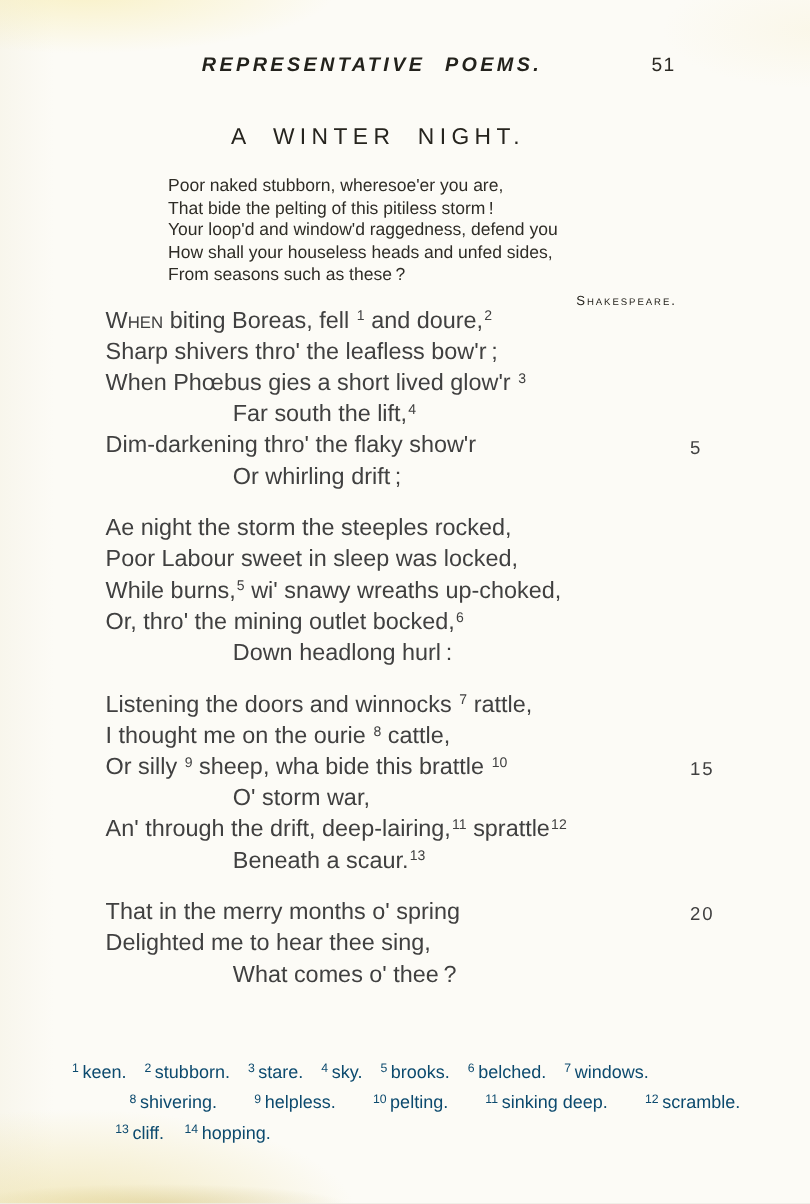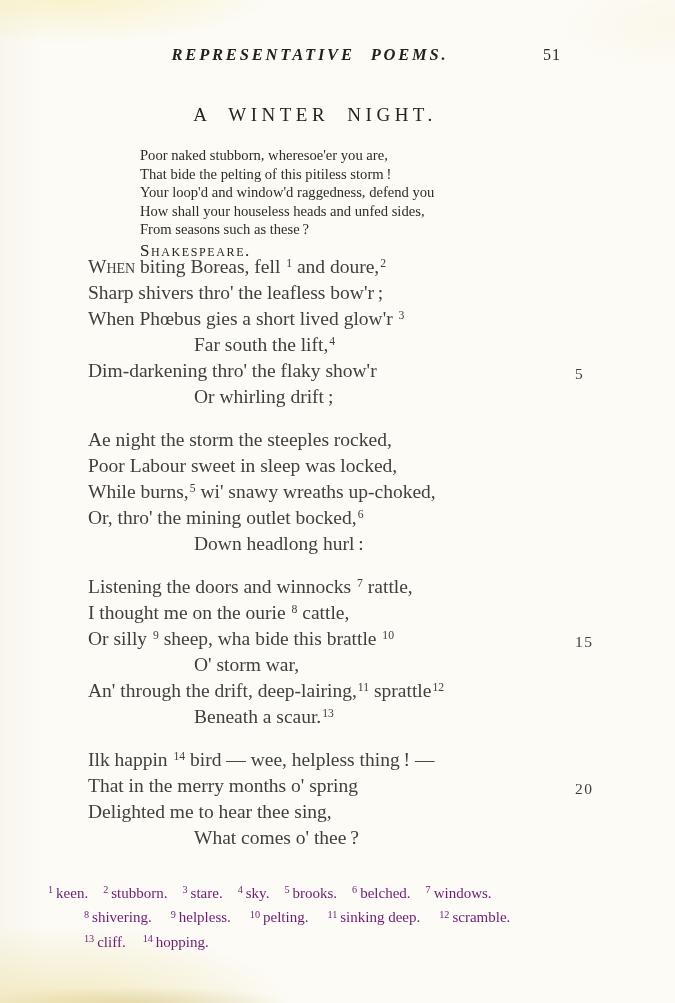--- a/index.html
+++ b/index.html
@@ -1,19 +1,19 @@
 <!DOCTYPE html>
 <html><head>
 <meta charset="utf-8">
 <style>
   html,body { margin:0; padding:0; background:#e8e6e0; }
   .page {
     position:relative; width:675px; height:1003px; margin:0 auto;
     background:#fcfbf6; overflow:hidden;
-    font-family:Liberation Serif, serif;
+    font-family:Liberation Sans, sans-serif;
     color:#2c2a24;
   }
   .tint {
     position:absolute; inset:0; pointer-events:none;
     background:
       radial-gradient(ellipse 300px 75px at 70px -8px,  rgba(246,233,160,0.55), rgba(246,233,160,0) 70%),
       radial-gradient(ellipse 340px 130px at 60px 1015px, rgba(233,216,140,0.55), rgba(233,216,140,0) 70%),
       radial-gradient(ellipse 210px 22px at 130px 1003px, rgba(199,182,122,0.45), rgba(199,182,122,0) 75%),
       radial-gradient(ellipse 180px 70px at 678px 25px,  rgba(248,241,214,0.40), rgba(248,241,214,0) 70%),
       linear-gradient(to right, rgba(236,230,207,0.25), rgba(255,255,255,0) 45px);
@@ -25,36 +25,36 @@
   }
   .page-num { position:absolute; top:46px; left:543px; font-size:16px; letter-spacing:1px; }
   .title {
     position:absolute; top:104px; left:95px; width:440px; margin:0;
     text-align:center; font-weight:400; font-size:19px;
     letter-spacing:4.5px; word-spacing:9px; color:#26241e;
   }
   .epigraph { position:absolute; top:146px; left:140px; width:426px; font-size:14.6px; line-height:18.6px; color:#2e2c26; }
   .epigraph .ep-line { white-space:nowrap; }
   .attrib {
-    text-align:left; margin-top:3px; padding-right:2px;
-    font-variant:small-caps; letter-spacing:1.6px; font-size:17px; color:#26241e;
+    text-align:right; margin-top:3px; padding-right:2px;
+    font-variant:small-caps; letter-spacing:1.6px; font-size:11px; color:#26241e;
   }
   .poem { position:absolute; top:254px; left:88px; width:512px; font-size:19.5px; line-height:26px; color:#404040; }
   .stanza { margin:0 0 17px 0; }
   .pline { position:relative; white-space:nowrap; height:26px; }
   .pline.indent { padding-left:106px; }
   .line-num { position:absolute; left:487px; top:3px; font-size:15.5px; letter-spacing:1.5px; }
   sup.fnm { font-size:60%; line-height:0; vertical-align:baseline; position:relative; top:-0.55em; margin-left:1px; }
   .sc { font-variant:small-caps; }
-  .footnotes { position:absolute; top:882px; left:0; width:660px; font-size:15px; line-height:23.4px; color:#701a75; }
+  .footnotes { position:absolute; top:882px; left:12px; width:660px; font-size:15px; line-height:23.4px; color:#0c4a6e; }
   .fn-row { white-space:nowrap; }
   .fn-row.r0 { padding-left:48px; }
   .fn-row.r1, .fn-row.r2 { padding-left:84px; }
   .fn-row.r0 .fn-item { margin-right:15px; }
-  .fn-row.r1 .fn-item { margin-right:19px; }
+  .fn-row.r1 .fn-item { margin-right:19px;margin-left:12px; }
   .fn-row.r2 .fn-item { margin-right:17px; }
   .fn-n { font-size:68%; position:relative; top:-0.45em; margin-right:3px; }
 </style>
 </head>
 <body>
 
 <div class="page">
   <div class="tint"></div>
 
   <div class="running-head">
@@ -94,21 +94,20 @@
       </div>
       <div class="stanza">
         <div class="pline">Listening the doors and winnocks <sup class="fnm">7</sup> rattle,</div>
         <div class="pline">I thought me on the ourie <sup class="fnm">8</sup> cattle,</div>
         <div class="pline">Or silly <sup class="fnm">9</sup> sheep, wha bide this brattle <sup class="fnm">10</sup><span class="line-num">15</span></div>
         <div class="pline indent">O' storm war,</div>
         <div class="pline">An' through the drift, deep-lairing,<sup class="fnm">11</sup> sprattle<sup class="fnm">12</sup></div>
         <div class="pline indent">Beneath a scaur.<sup class="fnm">13</sup></div>
       </div>
       <div class="stanza">
-        <div class="pline">Ilk happin <sup class="fnm">14</sup> bird — wee, helpless thing ! —</div>
         <div class="pline">That in the merry months o' spring<span class="line-num">20</span></div>
         <div class="pline">Delighted me to hear thee sing,</div>
         <div class="pline indent">What comes o' thee ?</div>
       </div>
     </div>
 
   <div class="footnotes">
       <div class="fn-row r0"><span class="fn-item"><span class="fn-n">1</span>keen.</span><span class="fn-item"><span class="fn-n">2</span>stubborn.</span><span class="fn-item"><span class="fn-n">3</span>stare.</span><span class="fn-item"><span class="fn-n">4</span>sky.</span><span class="fn-item"><span class="fn-n">5</span>brooks.</span><span class="fn-item"><span class="fn-n">6</span>belched.</span><span class="fn-item"><span class="fn-n">7</span>windows.</span></div>
       <div class="fn-row r1"><span class="fn-item"><span class="fn-n">8</span>shivering.</span><span class="fn-item"><span class="fn-n">9</span>helpless.</span><span class="fn-item"><span class="fn-n">10</span>pelting.</span><span class="fn-item"><span class="fn-n">11</span>sinking deep.</span><span class="fn-item"><span class="fn-n">12</span>scramble.</span></div>
       <div class="fn-row r2"><span class="fn-item"><span class="fn-n">13</span>cliff.</span><span class="fn-item"><span class="fn-n">14</span>hopping.</span></div>

